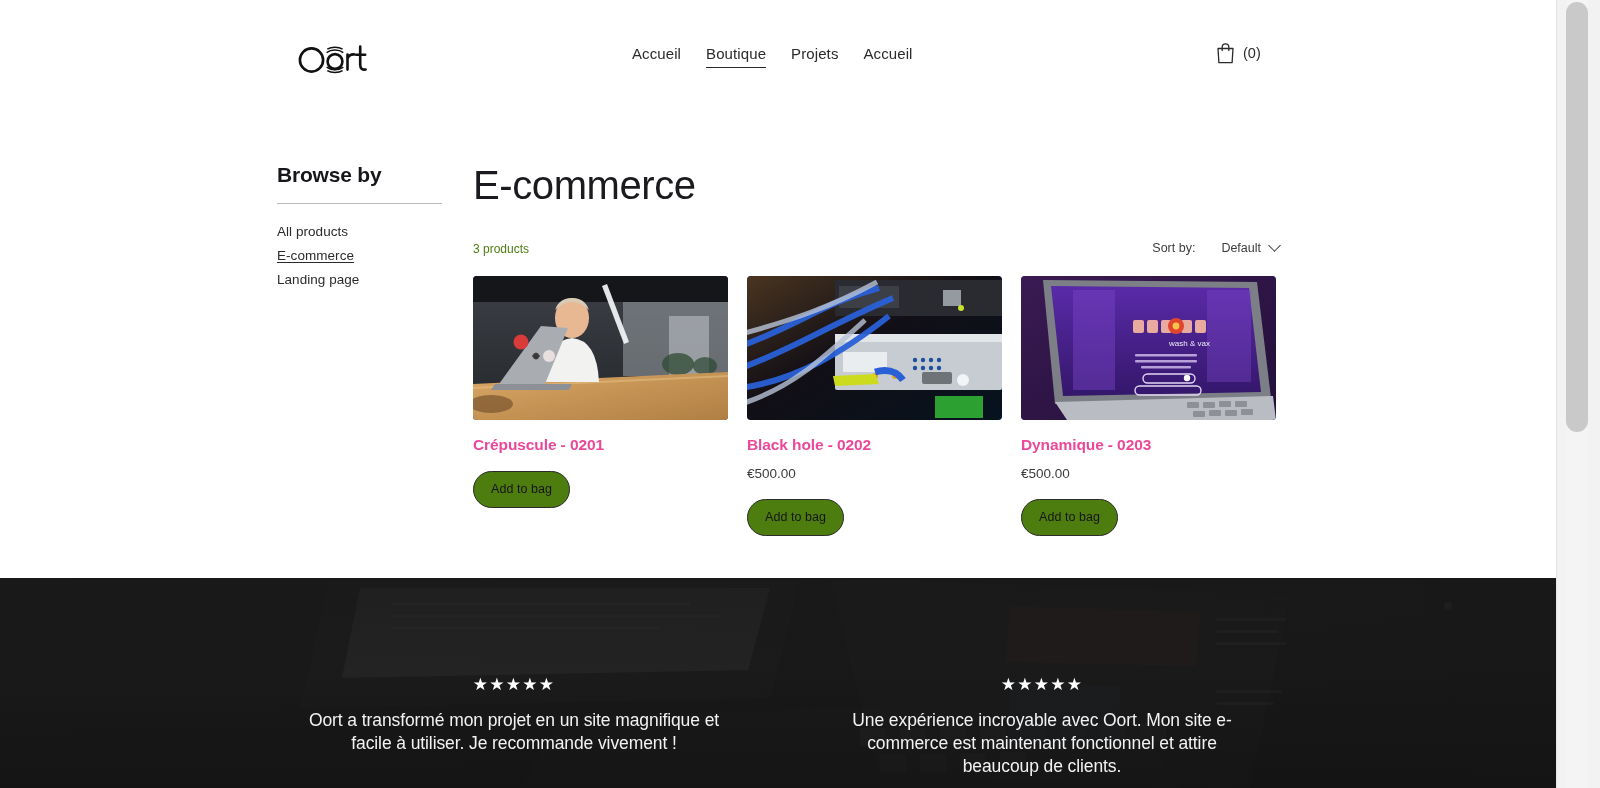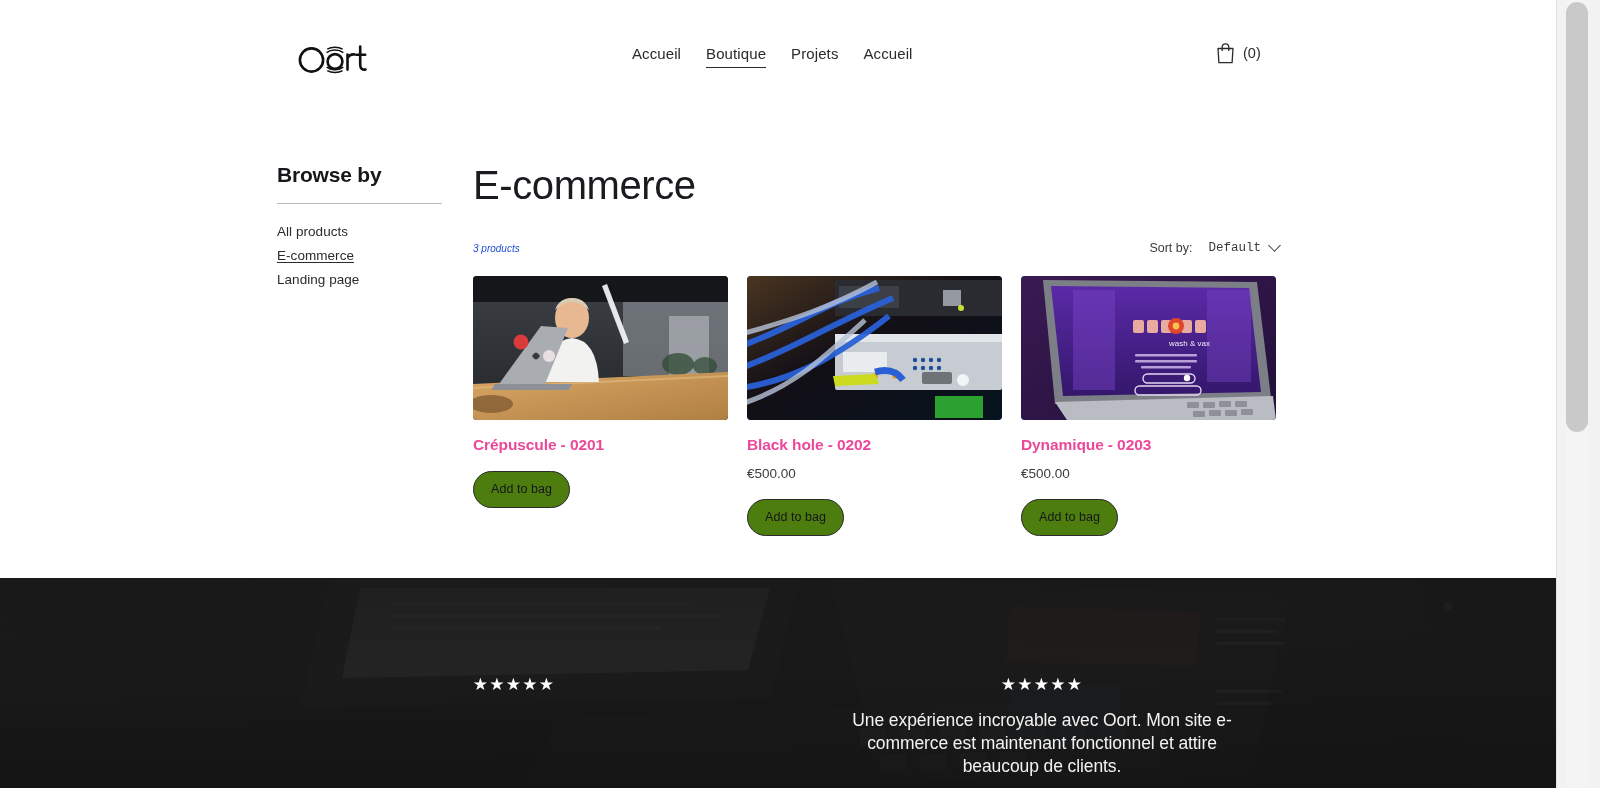--- a/index.html
+++ b/index.html
@@ -139,49 +139,47 @@
   }
 
   .toolbar {
     position: relative;
     margin-top: 26px;
     height: 22px;
   }
   .product-count {
     position: absolute;
     left: 0; top: 2px;
-    font-size: 10px;
-    color: #1d4ed8;
+    font-size: 12px;
+    color: #4d7c0f;
     line-height: 18px;
-    font-style: italic;
   }
   .sort-wrap {
     position: absolute;
     right: 0; top: 0;
     display: flex;
     align-items: center;
-    gap: 16px;
+    gap: 26px;
   }
   .sort-label {
     font-size: 12.5px;
     color: #3c3c3c;
     line-height: 18px;
   }
   .sort-select {
     display: flex;
     align-items: center;
     gap: 9px;
     cursor: pointer;
     padding: 1px 0;
   }
   .sort-value {
     font-size: 12.5px;
     color: #3c3c3c;
     line-height: 18px;
-    font-family: Liberation Mono, monospace;
   }
   .chev {
     width: 9px; height: 9px;
     border-right: 1.4px solid #3c3c3c;
     border-bottom: 1.4px solid #3c3c3c;
     transform: translateY(-3px) rotate(45deg);
   }
 
   
   .grid {
@@ -552,20 +550,21 @@
           <rect x="1216" y="124" width="58" height="3" rx="1.5"></rect>
         </g>
         <path d="M1420 0 L1556 0 L1556 210 L1470 210 Z" fill="#151515" opacity=".7"></path>
         <circle cx="1448" cy="28" r="4" fill="#8a8a8a" opacity=".45"></circle>
       </svg>
       <div class="scrim"></div>
 
       <div class="t-row">
         <div class="t-item">
           <div class="t-stars">★★★★★</div>
+          <p class="t-text">Oort a transformé mon projet en un site magnifique et facile à utiliser. Je recommande vivement !</p>
         </div>
         <div class="t-item">
           <div class="t-stars">★★★★★</div>
           <p class="t-text">Une expérience incroyable avec Oort. Mon site e-commerce est maintenant fonctionnel et attire beaucoup de clients.</p>
         </div>
       </div>
     </section>
 
   </div>
 

